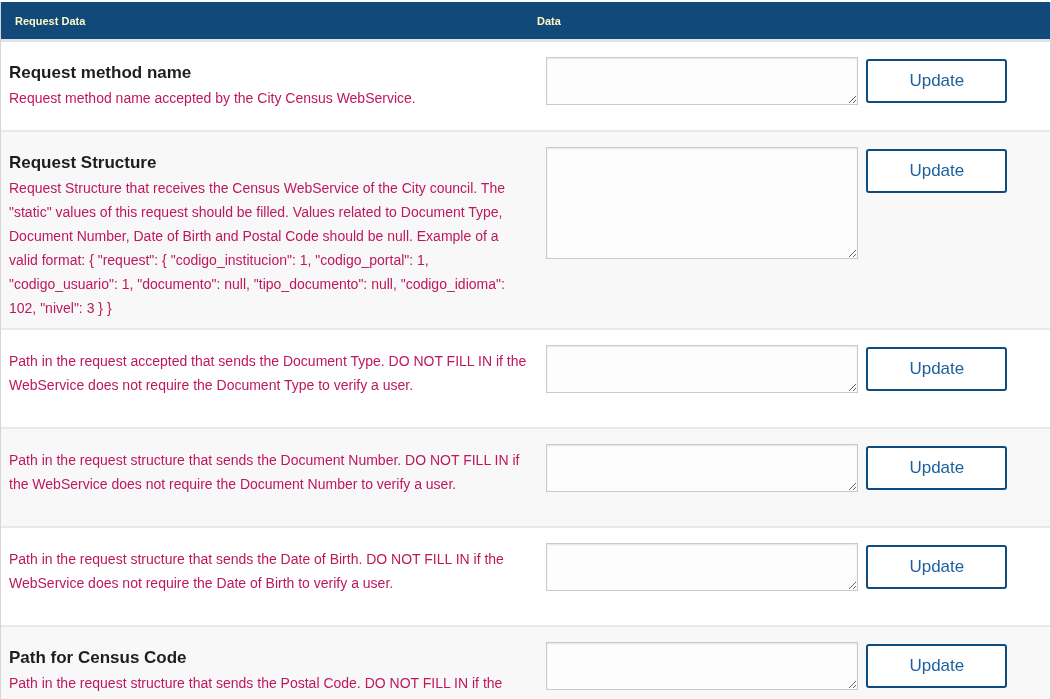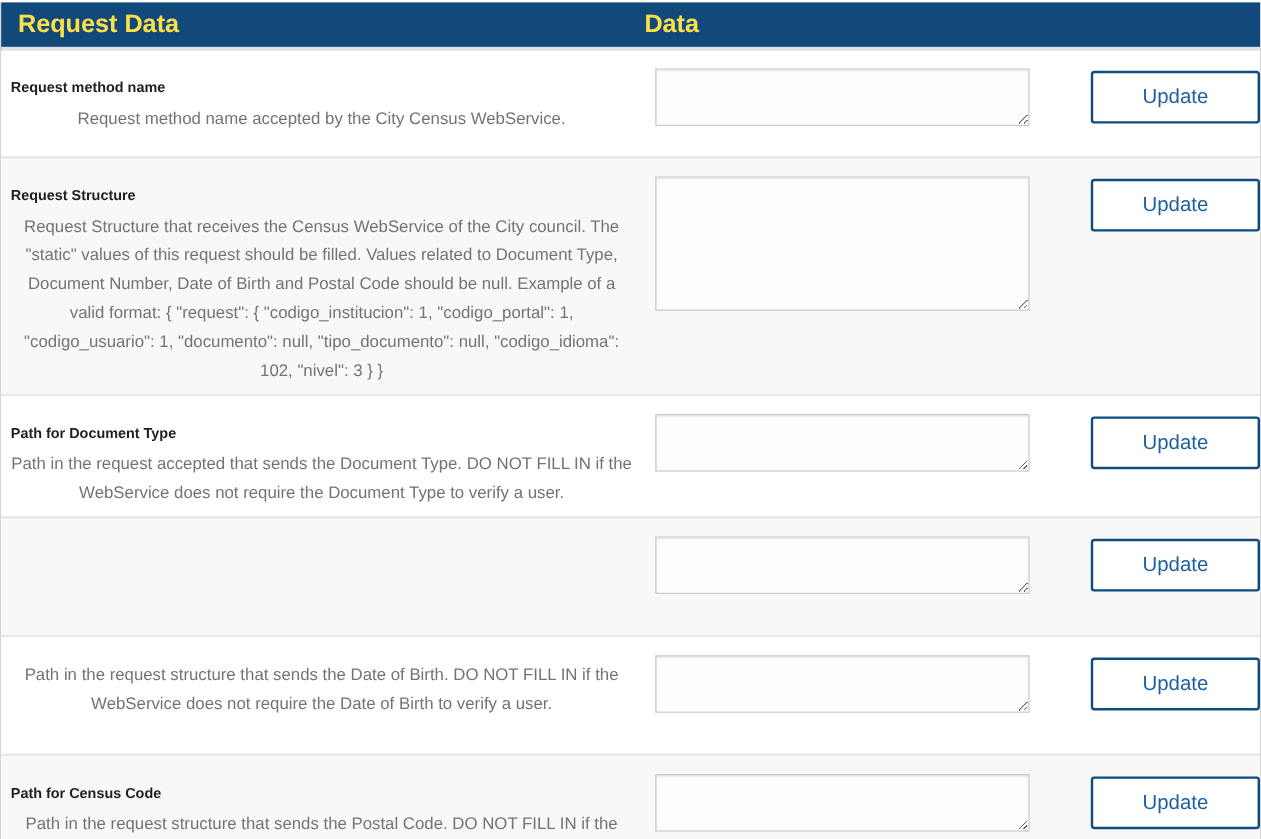--- a/index.html
+++ b/index.html
@@ -13,53 +13,52 @@
     margin-top: 2px;
   }
 
   
   .thead {
     display: flex;
     align-items: center;
     height: 40px;
     background: #11497b;
     border-bottom: 3px solid #dfe3e6;
-    color: #fde047;
+    color: #fef9c3;
     font-weight: 700;
-    font-size: 21px;
+    font-size: 11px;
     justify-content: center;
   }
   .th-c1 { width: 537px; padding-left: 14px; }
   .th-c2 { width: 330px; padding-left: 0; }
   .th-c3 { width: 184px; }
 
   
   .row { display: flex; background: #ffffff; }
   .row + .row { border-top: 2px solid #e9e9e9; }
   .row.stripe { background: #f8f8f8; }
   .row-1 { min-height: 88px; }
   .row-2 { min-height: 170px; }
   .row-3, .row-4, .row-5, .row-6 { min-height: 99px; }
 
   .c1 { width: 537px; padding: 19px 10px 8px 8px; }
   .c2 { width: 330px; padding-top: 15px; }
-  .c3 { width: 184px; padding-top: 17px; display: flex; justify-content: flex-end; align-items: flex-start; }
+  .c3 { width: 184px; padding-top: 17px; display: flex; justify-content: flex-start; align-items: flex-start; }
 
   .row-title {
-    font-size: 12px;
+    font-size: 17px;
     font-weight: 700;
     color: #1e1e1e;
     line-height: 24px;
     margin-bottom: 1px;
   }
   .row-desc {
     font-size: 14px;
-    color: #737373;
+    color: #be185d;
     line-height: 24px;
-    text-align: center;
   }
 
   .value-input {
     display: block;
     width: 312px;
     height: 48px;
     margin-left: 9px;
     padding: 6px 8px;
     border: 1px solid #cacaca;
     border-radius: 0;
@@ -118,33 +117,33 @@
     <div class="c2">
       <textarea class="value-input tall" style=""></textarea>
     </div>
     <div class="c3">
       <button class="update-btn">Update</button>
     </div>
   </div>
 
   <div class="row row-3">
     <div class="c1">
-      <div class="row-title">Path for Document Type</div>
       <div class="row-desc">Path in the request accepted that sends the Document Type. DO NOT FILL IN if the WebService does not require the Document Type to verify a user.</div>
     </div>
     <div class="c2">
       <textarea class="value-input" style=""></textarea>
     </div>
     <div class="c3">
       <button class="update-btn">Update</button>
     </div>
   </div>
 
   <div class="row row-4 stripe">
     <div class="c1">
+      <div class="row-desc">Path in the request structure that sends the Document Number. DO NOT FILL IN if the WebService does not require the Document Number to verify a user.</div>
     </div>
     <div class="c2">
       <textarea class="value-input" style=""></textarea>
     </div>
     <div class="c3">
       <button class="update-btn">Update</button>
     </div>
   </div>
 
   <div class="row row-5">

